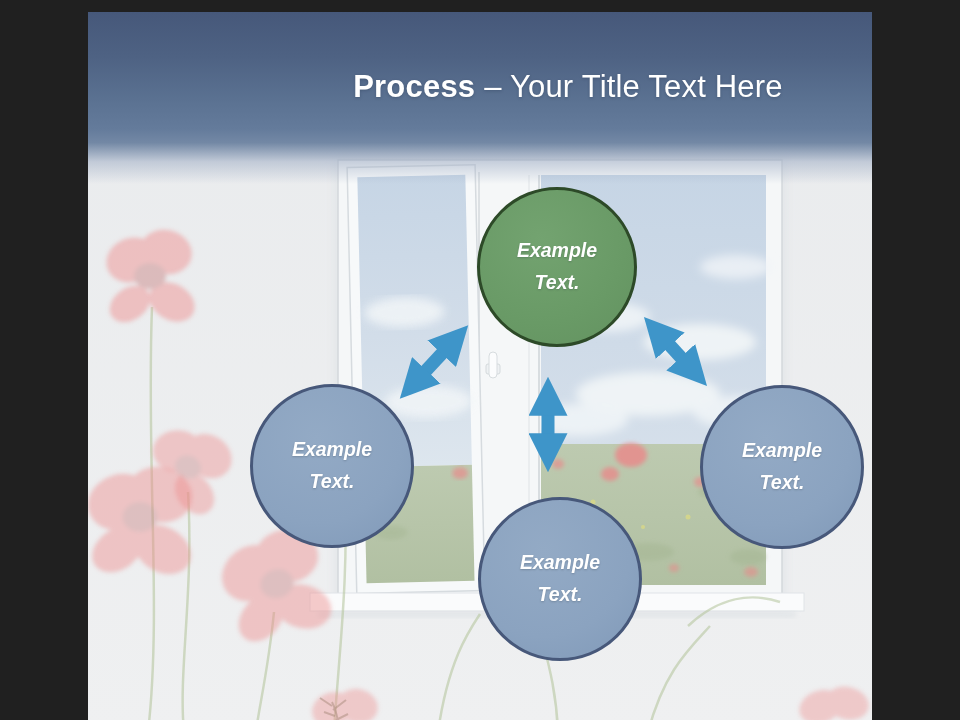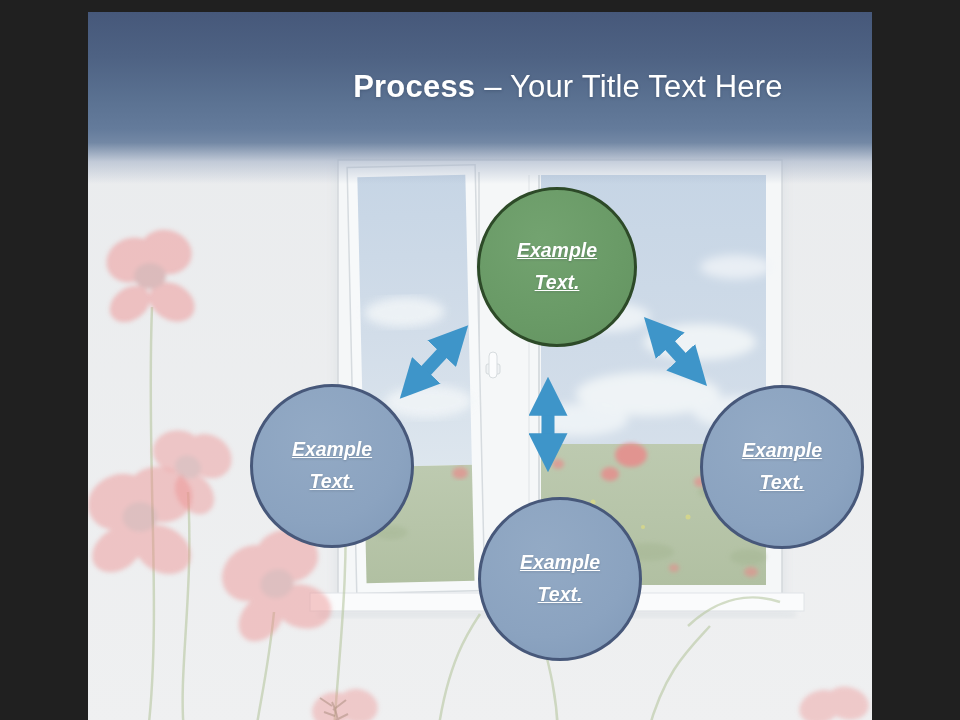--- a/index.html
+++ b/index.html
@@ -25,21 +25,21 @@
   }
   #title .t-bold{font-weight:700;}
   #title .t-rest{font-weight:400;margin-left:9px;}
   
   .node{
     position:absolute;border-radius:50%;box-sizing:border-box;
     display:flex;align-items:center;justify-content:center;text-align:center;
     color:#ffffff;font-style:italic;font-weight:bold;font-size:19.5px;line-height:1.62;
     text-shadow:0 1px 2px rgba(40,50,60,0.25);
   }
-  .node span{display:block;width:106px;text-decoration:underline;}
+  .node span{display:block;width:106px;}
   .node-green{background:radial-gradient(circle at 40% 32%, #73a370 0%, #699a66 60%, #639260 100%);
     border:3px solid #2d4a28;}
   .node-blue{background:radial-gradient(circle at 40% 32%, #93aac5 0%, #8ba3c0 60%, #8099b8 100%);
     border:3px solid #47587a;}
   #node-top   {left:389px;top:175px;width:160px;height:160px;}
   #node-left  {left:162px;top:372px;width:164px;height:164px;}
   #node-bottom{left:390px;top:485px;width:164px;height:164px;}
   #node-right {left:612px;top:373px;width:164px;height:164px;}
   #arrows{position:absolute;left:0;top:0;width:960px;height:720px;}
 </style>

